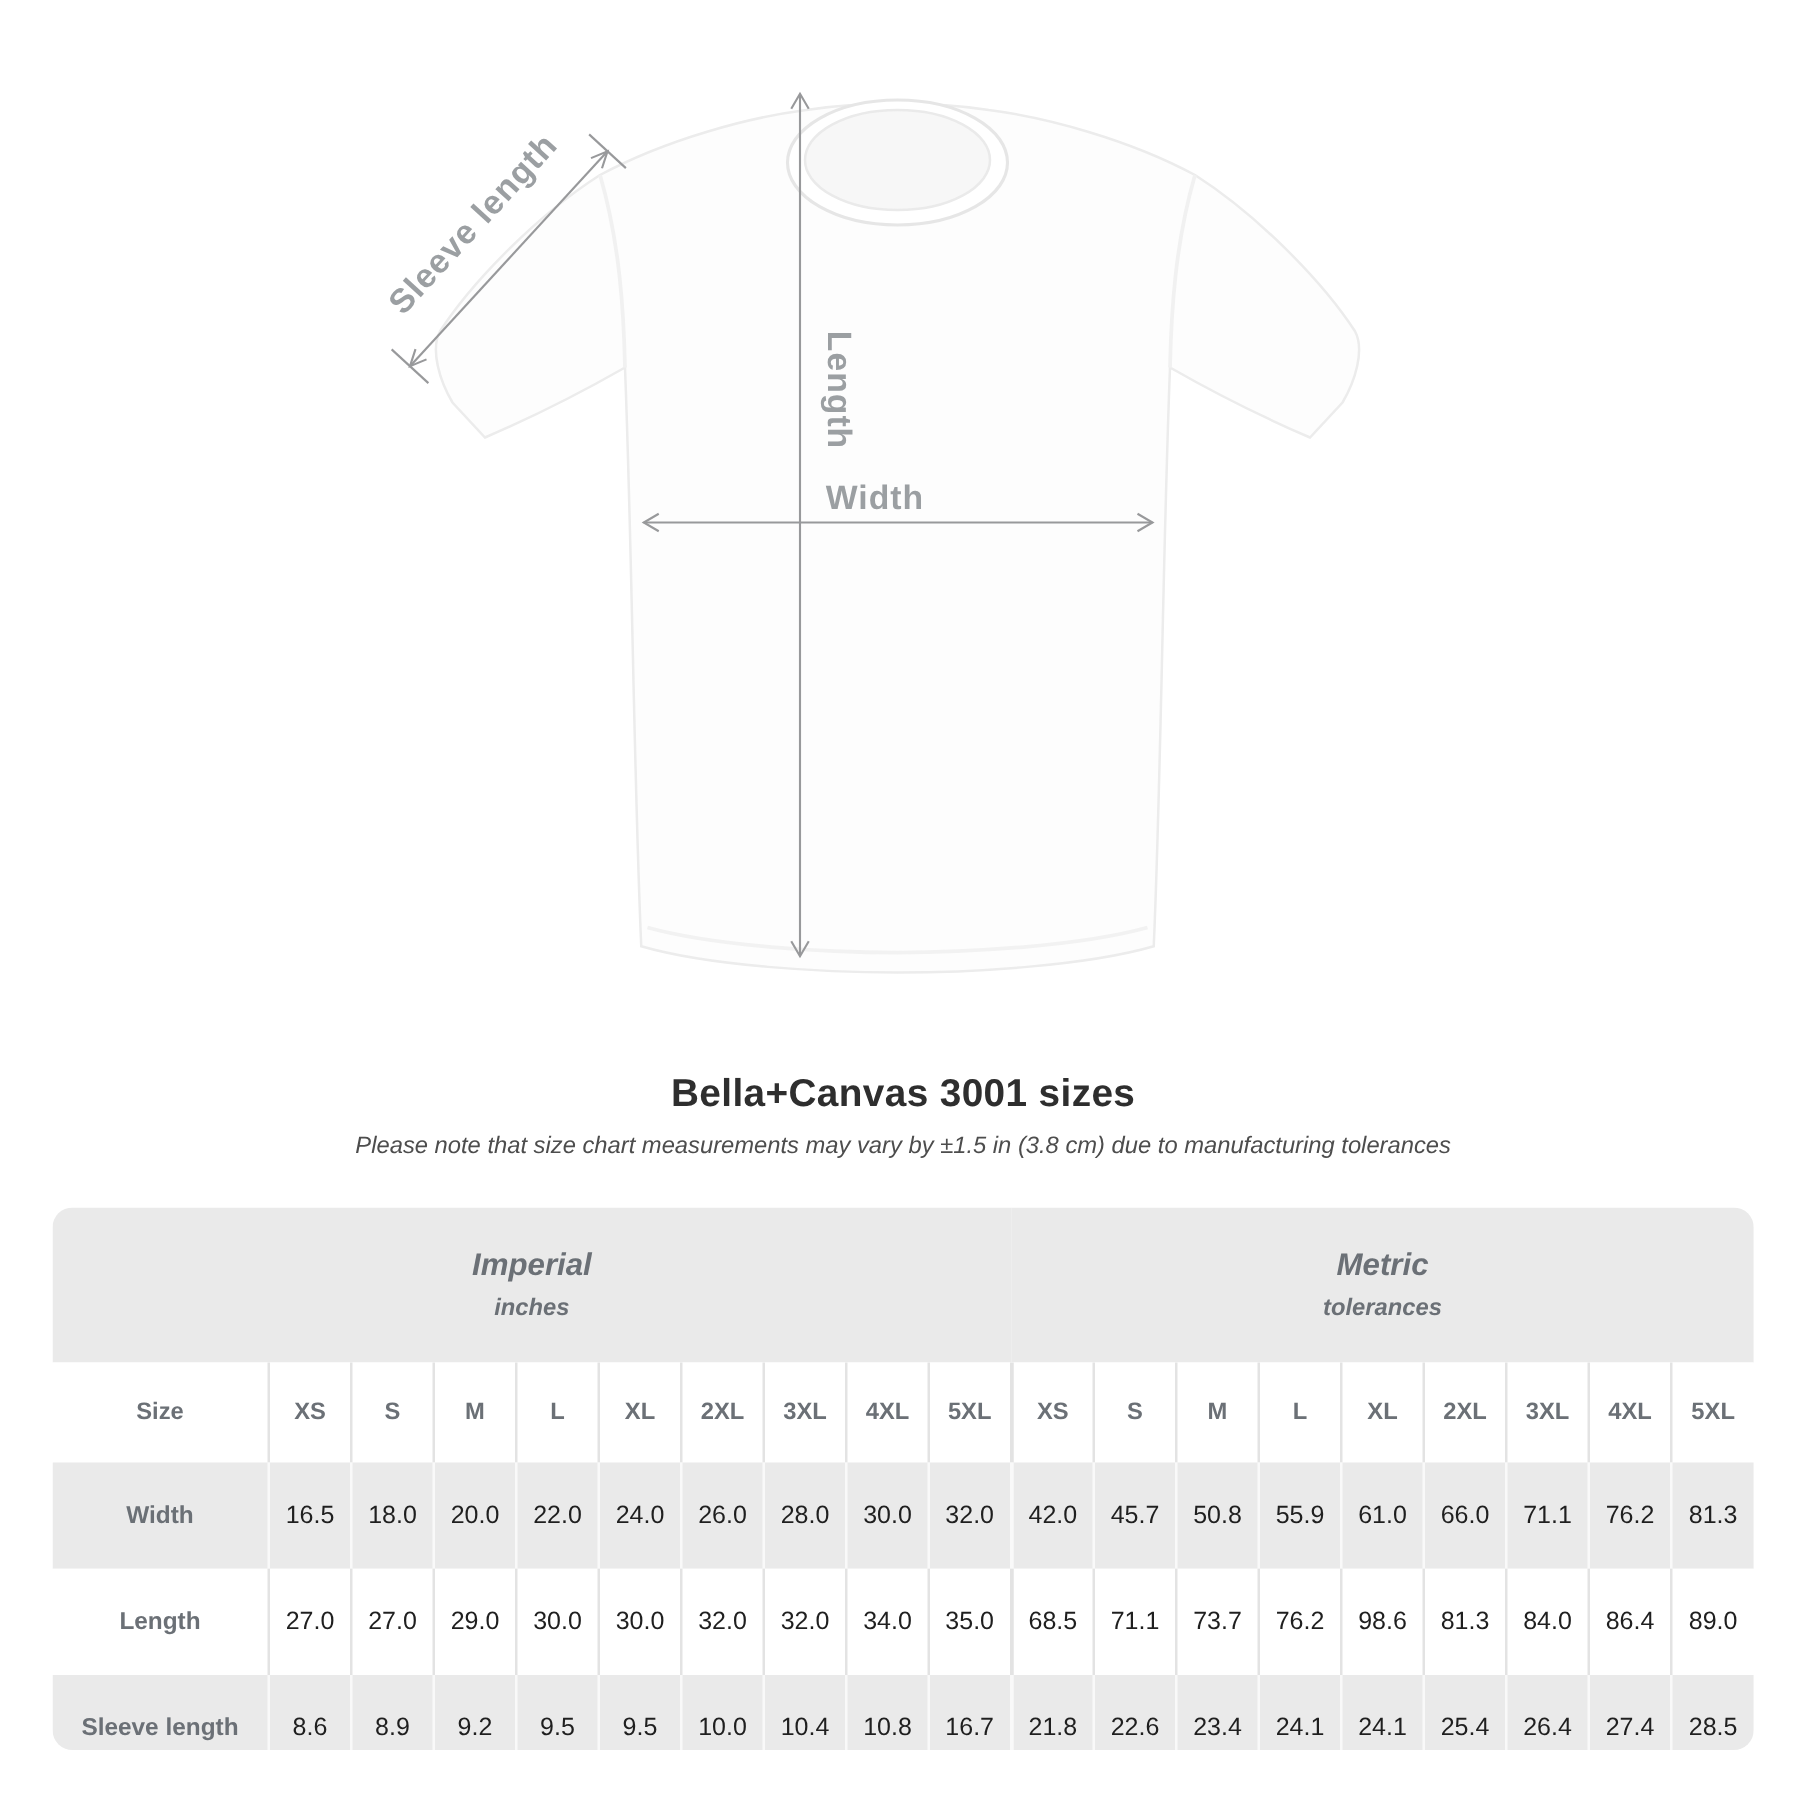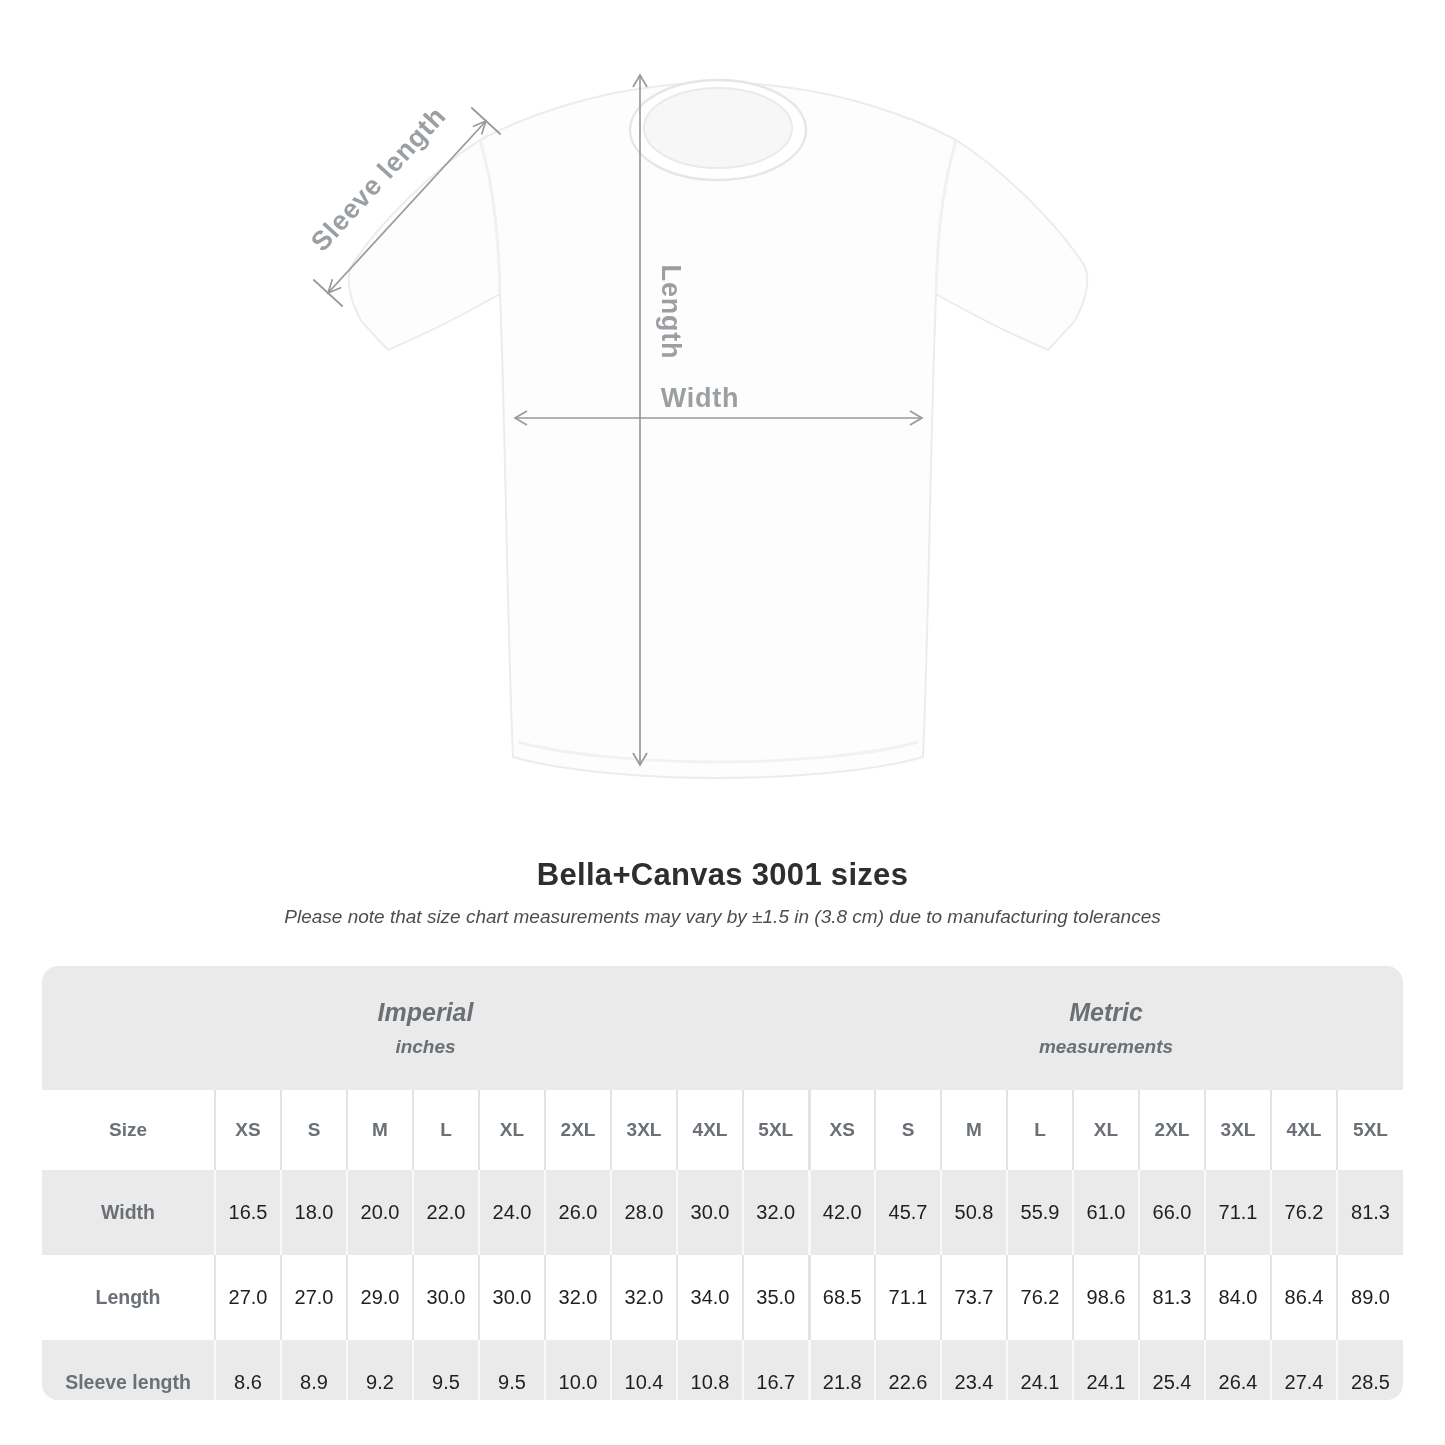--- a/index.html
+++ b/index.html
@@ -89,21 +89,21 @@
         <col span="18">
       </colgroup>
       <tbody>
           <tr class="band">
         <th colspan="10">
           <div class="g-label">Imperial</div>
           <div class="g-sub">inches</div>
         </th>
         <th colspan="9">
           <div class="g-label">Metric</div>
-          <div class="g-sub">measurements</div>
+          <div class="g-sub">tolerances</div>
         </th>
       </tr>
       <tr class="sizes white">
         <th>Size</th>
         <th class="c">XS</th>
         <th class="c">S</th>
         <th class="c">M</th>
         <th class="c">L</th>
         <th class="c">XL</th>
         <th class="c">2XL</th>

